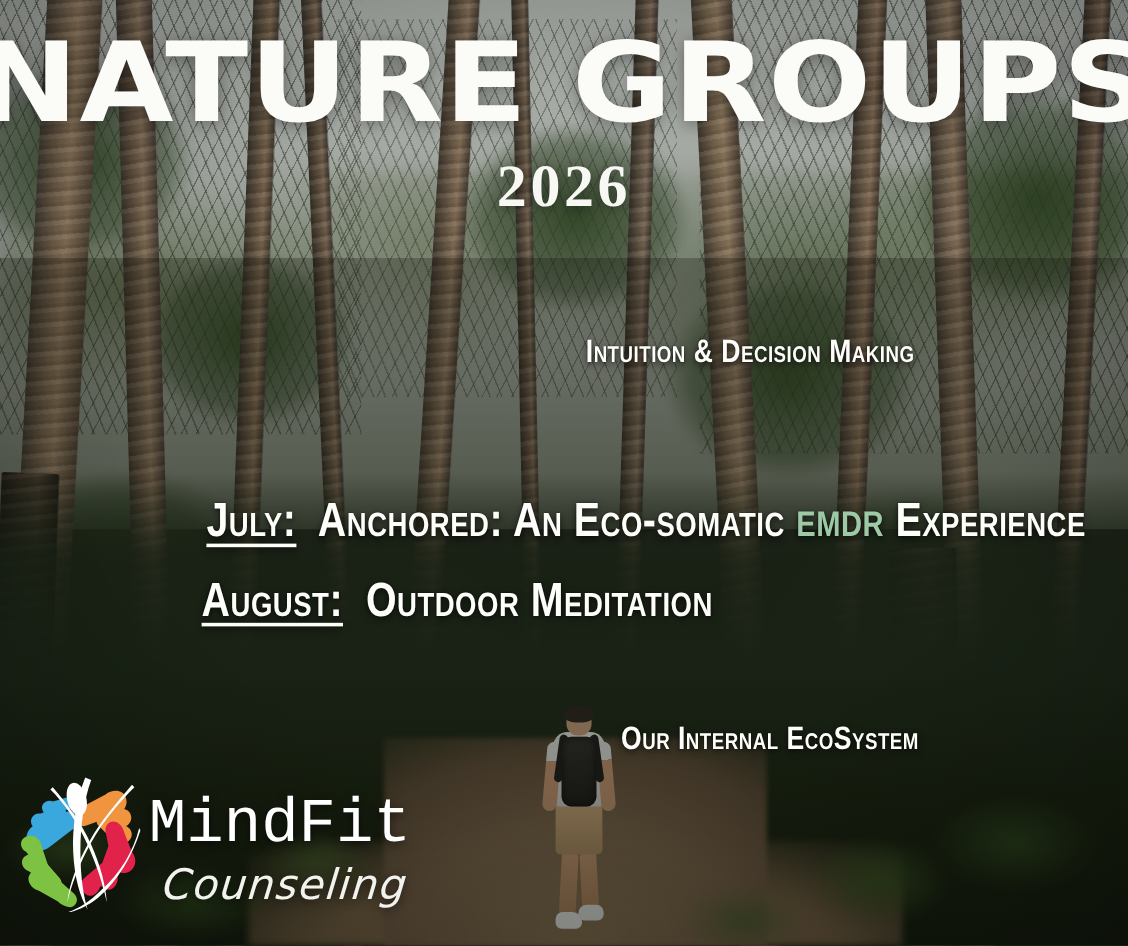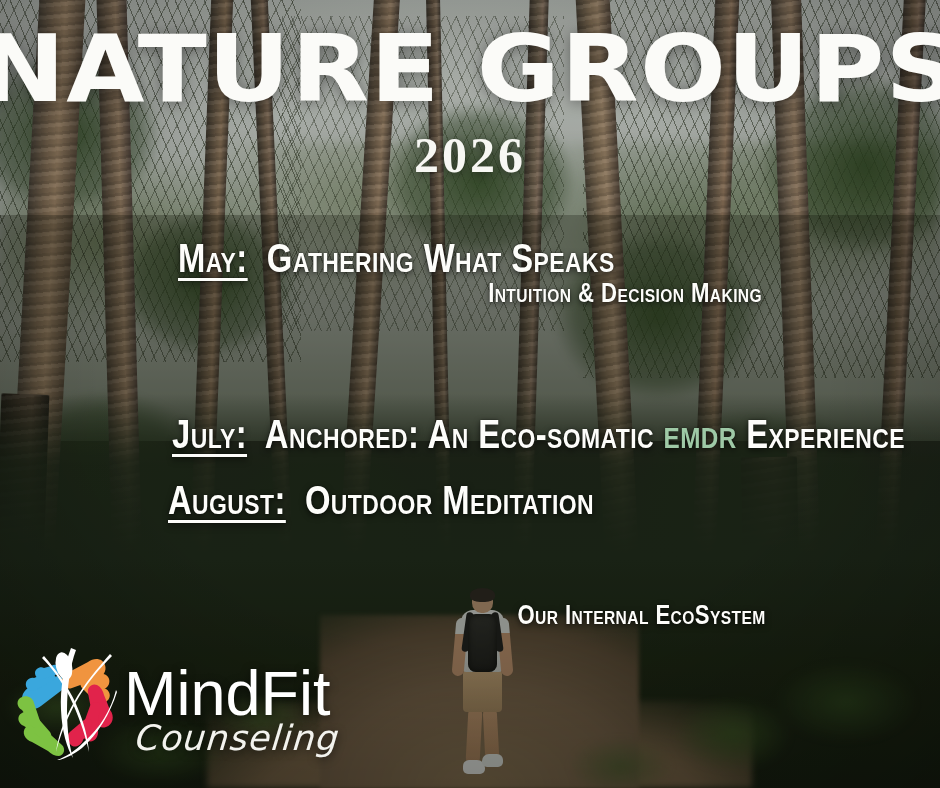--- a/index.html
+++ b/index.html
@@ -173,22 +173,22 @@
   .sub-line  { font-size:27px; }
 
   .month { text-decoration:underline; text-underline-offset:6px; text-decoration-thickness:3px; }
   .emdr  { color:#9ec9a6; font-size:.74em; }
 
   
   .logo { position:absolute; left:14px; top:640px; width:310px; height:140px; }
   .logo-mark { position:absolute; left:0; top:4px; width:118px; height:116px; }
   .logo-word {
     position:absolute; left:110px; top:22px;
-    font-family:Liberation Sans, sans-serif;
-    font-size:63px; color:#ffffff; letter-spacing:0px;
+    font-family:Liberation Mono, monospace;
+    font-size:52px; color:#ffffff; letter-spacing:0px;
     text-shadow:0 2px 8px rgba(0,0,0,.55);
     line-height:1;
     text-align:center;
   }
   .logo-sub {
     position:absolute; left:122px; top:78px;
     font-family:"DejaVu Sans", sans-serif;
     font-size:35px; color:#f3f3ee; font-style:italic; font-weight:300;
     letter-spacing:1px;
     text-shadow:0 2px 8px rgba(0,0,0,.55);
@@ -269,23 +269,20 @@
     <div class="tint-top"></div>
     <div class="tint-bottom"></div>
     <div class="vignette"></div>
   </div>
 
   <div class="content">
 
     <div class="title">NATURE GROUPS</div>
     <div class="year">2026</div>
 
-    <div class="row" style="left:178px; top:236px;">
-      <span class="cap main-line"><span class="month">May:</span><span>&nbsp; </span><span>Gathering What Speaks</span></span>
-    </div>
     <div class="row cap-r" style="right:178px; top:278px; text-align:left;">
       <span class="cap cap-r sub-line">Intuition &amp; Decision Making</span>
     </div>
 
 
     <div class="row" style="left:172px; top:412px;">
       <span class="cap main-line"><span class="month">July:</span><span>&nbsp; </span><span>Anchored: An Eco-somatic</span><span>&nbsp;</span><span class="emdr">EMDR</span><span>&nbsp;</span><span>Experience</span></span>
     </div>
 
     <div class="row" style="left:168px; top:478px;">

